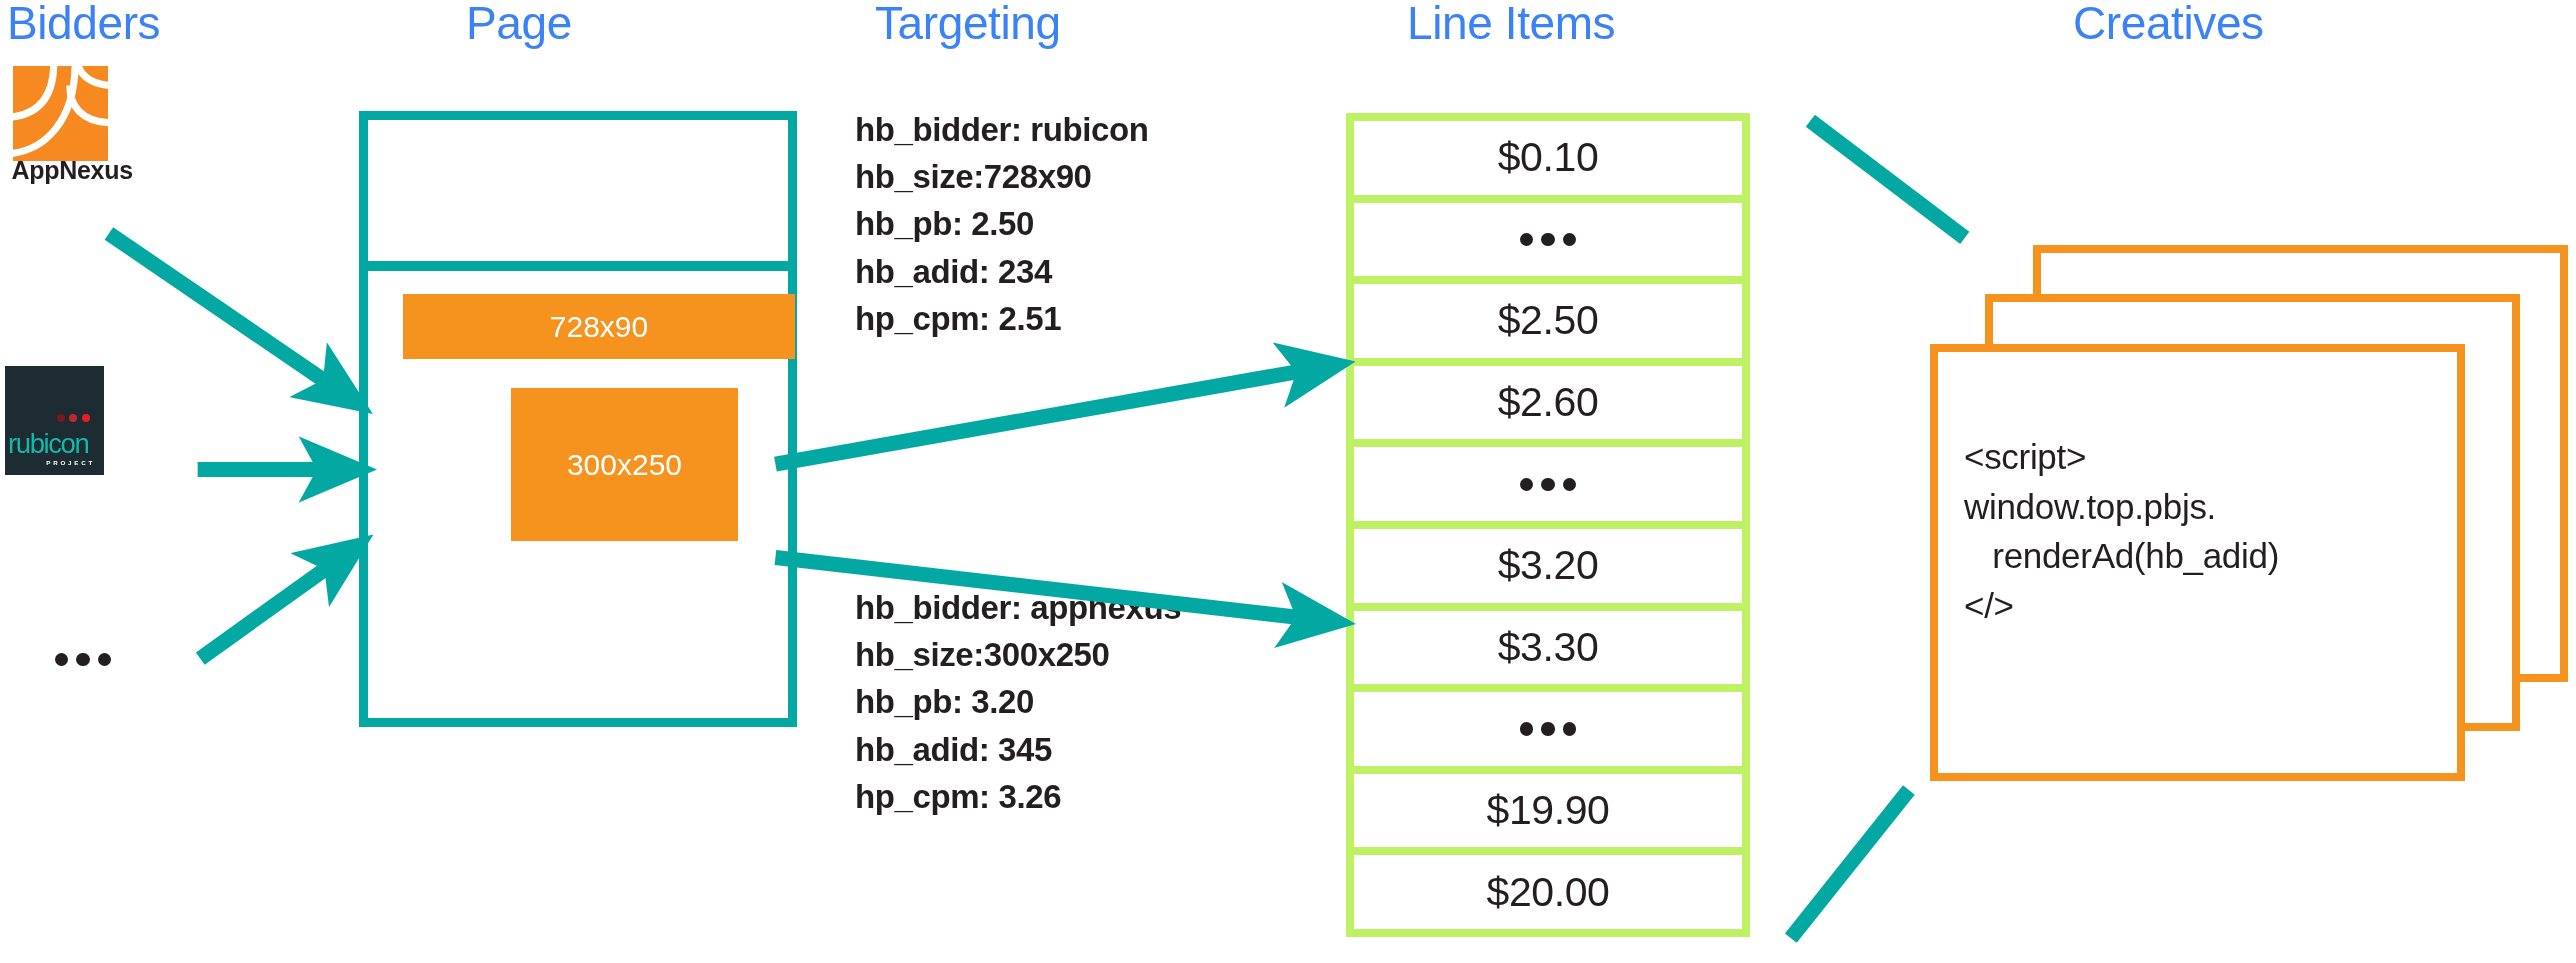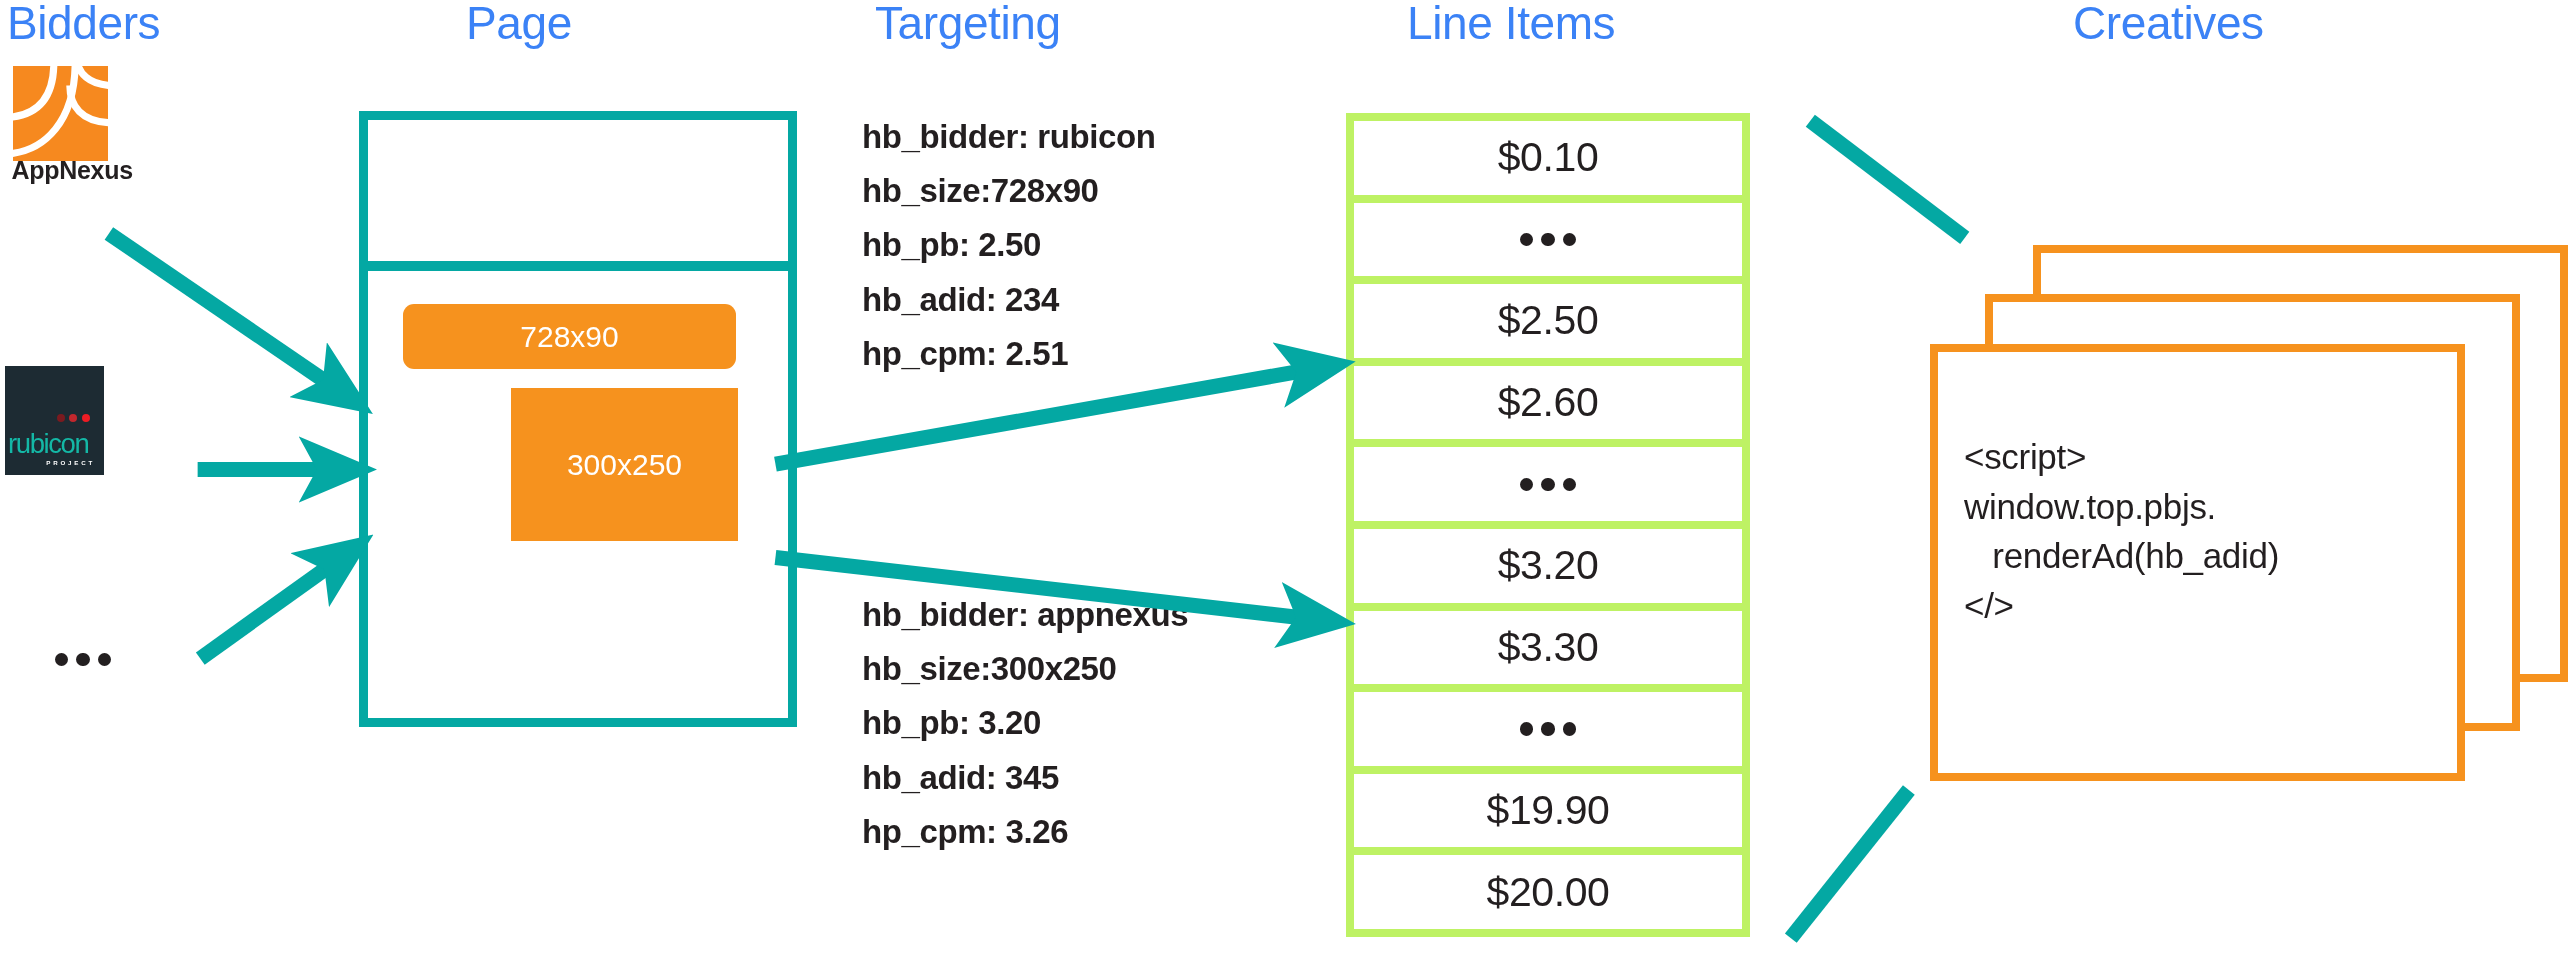--- a/index.html
+++ b/index.html
@@ -129,43 +129,42 @@
     color: #ffffff;
     display: flex;
     align-items: center;
     justify-content: center;
     font-size: 30px;
     font-weight: 400;
     letter-spacing: 0px;
   }
   .slot-728 {
     left: 403px;
-    top: 304px;
-    width: 333px;
+    top: 294px;
+    width: 392px;
     height: 65px;
-    border-radius: 11px;
   }
   .slot-300 {
     left: 511px;
     top: 388px;
     width: 227px;
     height: 153px;
   }
 
   
   .targeting-block {
     position: absolute;
     font-size: 33px;
     font-weight: 700;
     color: #231f20;
     line-height: 1.28;
     white-space: nowrap;
     letter-spacing: -0.4px;
   }
-  .targeting-block div { margin: 12px; padding: 0; }
+  .targeting-block div { margin: 5px; padding: 0; }
   .tb-top { left: 850px; top: 104px; }
   .tb-bottom { left: 850px; top: 582px; }
 
   
   .line-items {
     position: absolute;
     left: 1346px;
     top: 113px;
     width: 404px;
     height: 824px;

